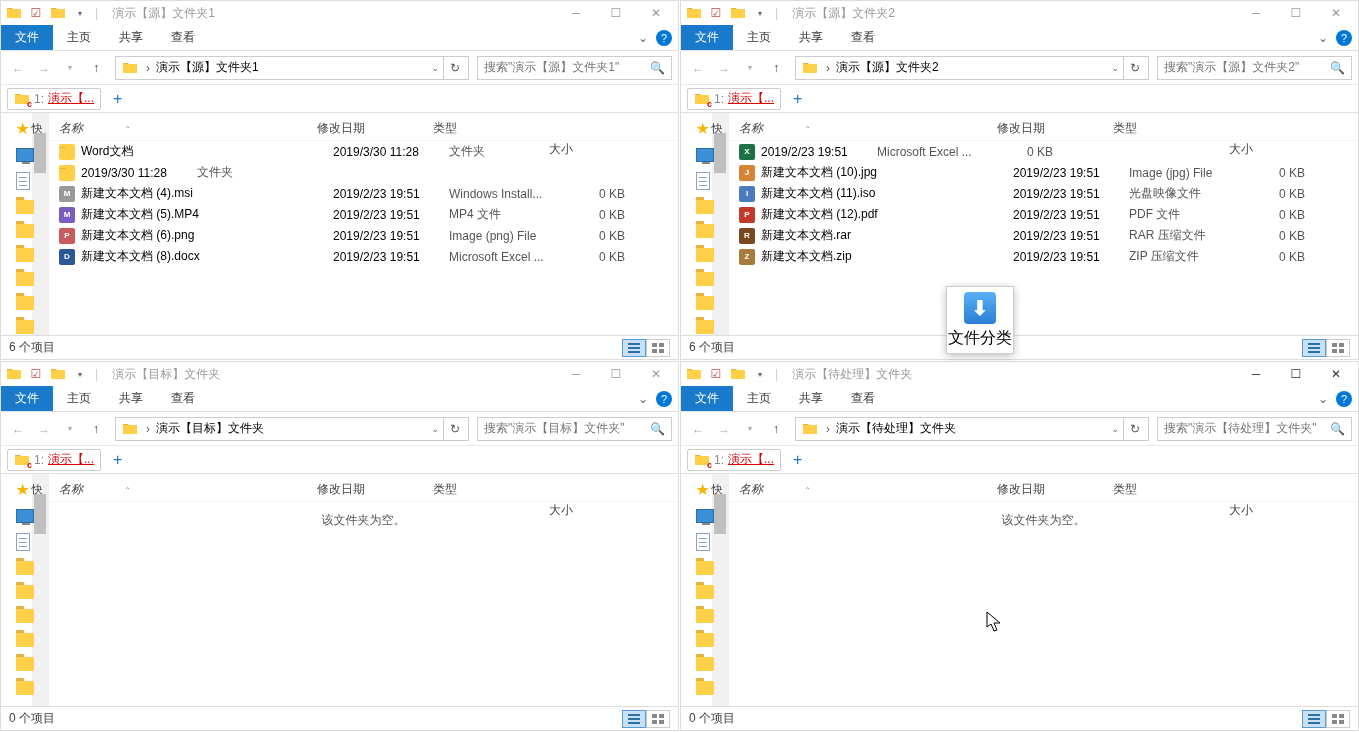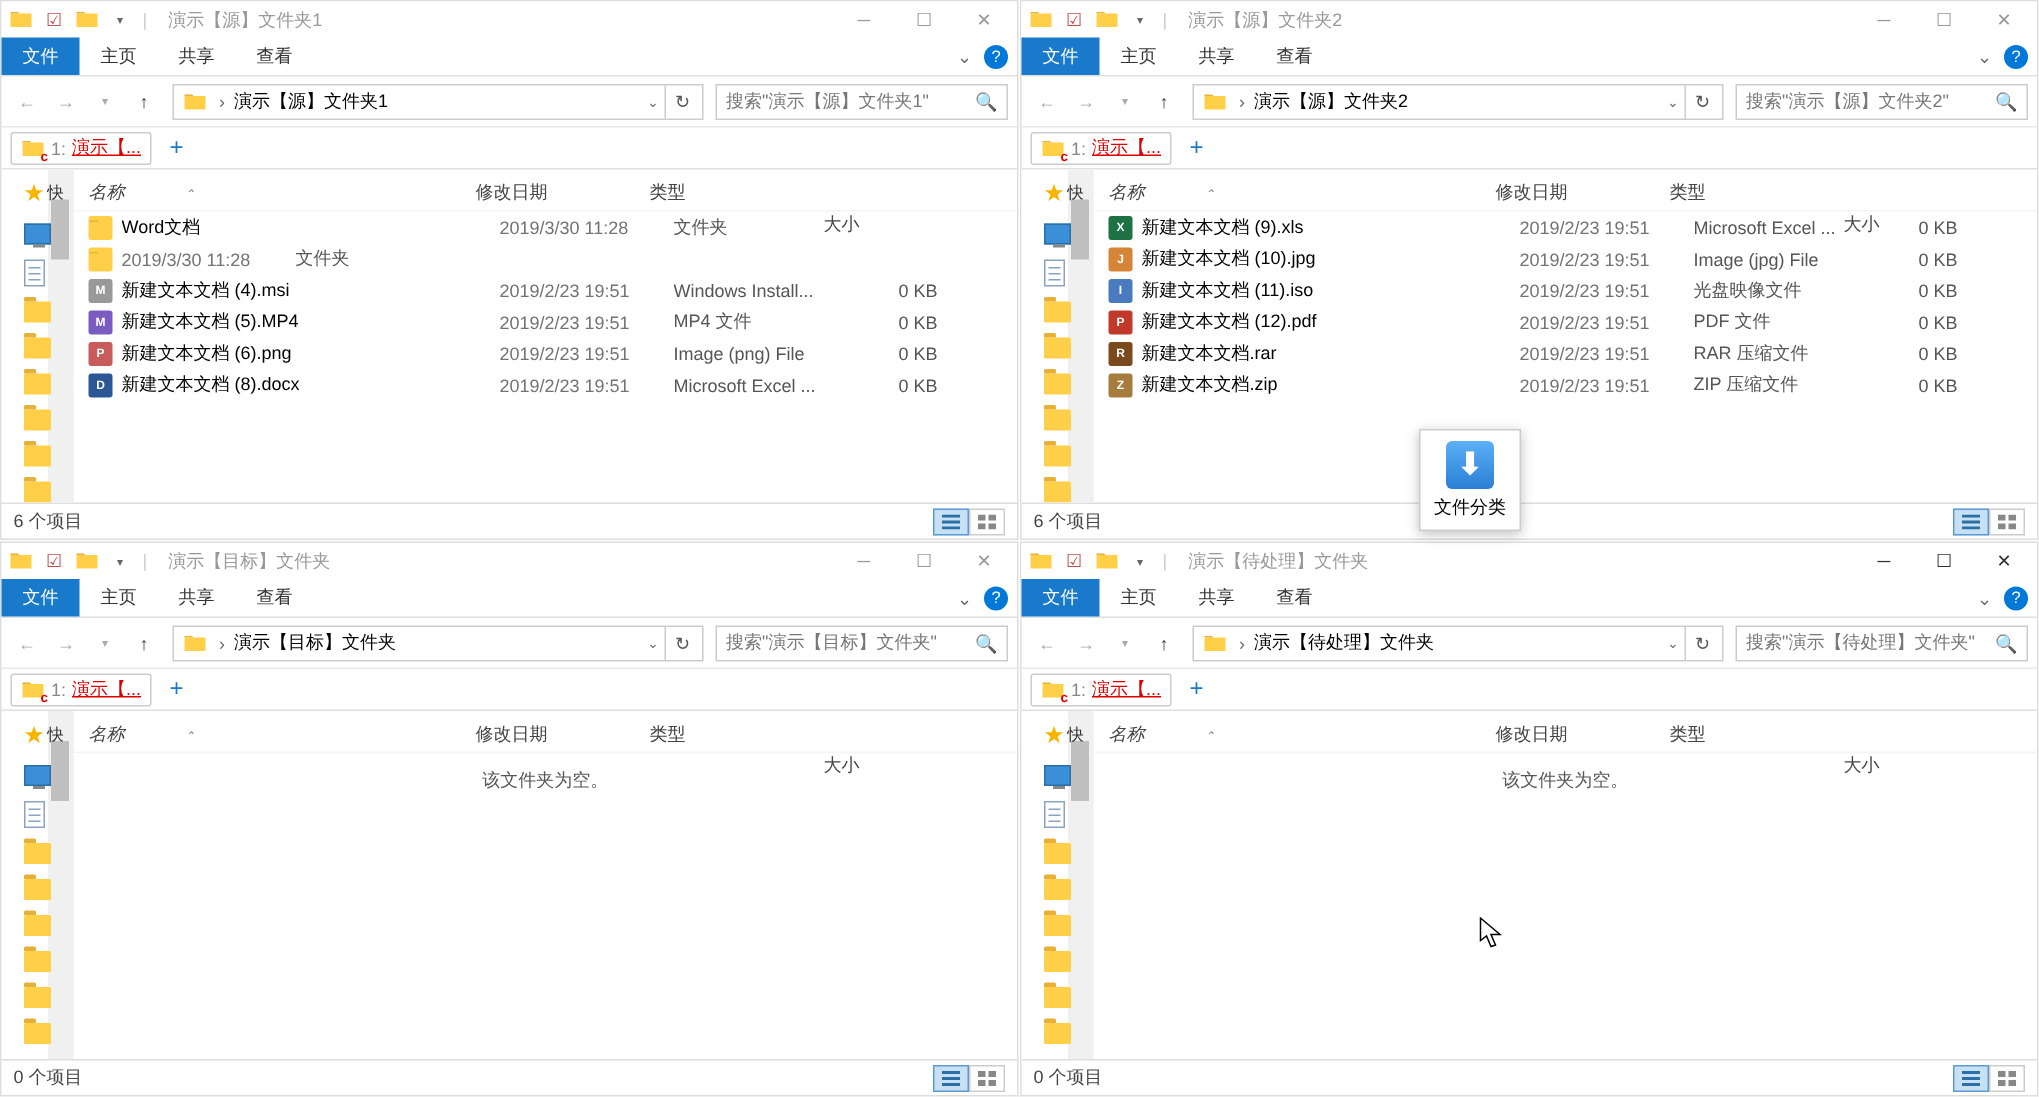--- a/index.html
+++ b/index.html
@@ -52,40 +52,40 @@
 .colheader { height: 24px; display: flex; align-items: center; padding-left: 10px; color: #444; margin-top:4px; border-bottom:1px solid #f4f4f4;}
 .colheader .c-name { flex: 0 0 258px; font-style: italic; }
 .colheader .c-date { flex: 0 0 116px; }
 .colheader .c-type { flex: 0 0 116px; }
 .colheader .c-size { flex: 0 0 60px; margin-top: 41px; }
 .sort-caret { font-size:8px; color:#888; margin-left:40px;}
 
 .filerow { height: 21px; display: flex; align-items: center; padding-left: 10px; }
 .filerow .ico { width: 16px; height: 16px; margin-right: 6px; display:flex; align-items:center; justify-content:center;}
 .filerow .c-name { flex: 0 0 252px; overflow:hidden; white-space:nowrap;}
-.filerow .c-date { flex: 0 0 116px; color:#737373;}
+.filerow .c-date { flex: 0 0 116px; color:#000000;}
 .filerow .c-type { flex: 0 0 116px; color:#555; overflow:hidden; white-space:nowrap; text-overflow:ellipsis;}
 .filerow .c-size { flex: 0 0 60px; text-align:right; color:#555;}
 
 .empty { flex:1; display:flex; justify-content:center; padding-top:10px; color:#555;}
 
 .statusbar { height: 24px; border-top: 1px solid #ddd; display: flex; align-items: center; padding: 0 8px; color: #444; }
 .statusbar .viewbtns { margin-left: auto; display: flex; gap: 0; }
 .viewbtn { width: 24px; height: 18px; border: 1px solid #ccc; display:flex; align-items:center; justify-content:center;}
 .viewbtn.active{ background:#c7e0f4; border-color:#5b9bd5;}
 
 svg { display: block; }
 .folder-svg { width:16px; height:16px;}
 .icon-folder { fill:#ffcf48;}
 .icon-folder-tab{ fill:#e6b039;}
 
 .overlay { position: absolute; left: 946px; top: 286px; width: 68px; height: 68px; background: #fff; border: 1px solid #ccc; box-shadow: 0 2px 8px rgba(0,0,0,0.25); display: flex; flex-direction: column; align-items: center; justify-content: center; gap: 4px; z-index: 100; }
 .overlay .ov-icon { width: 32px; height: 32px; background: linear-gradient(#5bb0f7,#2a7fd4); border-radius: 4px; display:flex; align-items:center; justify-content:center;}
 .overlay .ov-arrow { color:#fff; font-size:20px; font-weight:bold;}
-.overlay .ov-label { font-size: 12px; }
+.overlay .ov-label { font-size: 16px; }
 
 .cursor { position:absolute; left:986px; top:611px; z-index:101; pointer-events:none;}
 .cursor svg{width:18px;height:22px;}
 
 .sideicons { display:flex; flex-direction:column; gap:10px; align-items:flex-start; padding-left:6px; width:30px; z-index:2;}
 .monitor-icon{width:18px;height:14px;background:#3a8fd6;border:1px solid #2a6fa6;position:relative;}
 .monitor-icon::after{content:"";position:absolute;bottom:-3px;left:5px;width:8px;height:2px;background:#888;}
 .doc-icon{width:14px;height:18px;border:1px solid #8aa3c2;background:#fff;display:flex;flex-direction:column;justify-content:space-around;padding:2px;}
 .doc-icon div{height:1px;background:#8aa3c2;}
 .folder-big{width:18px;height:14px;background:#ffcf48;border-radius:1px;position:relative;}
@@ -406,21 +406,20 @@
           <span class="c-name"><span>名称</span><span class="sort-caret">⌃</span></span>
           <span class="c-date">修改日期</span>
           <span class="c-type">类型</span>
           <span class="c-size">大小</span>
         </div>
 
     <div class="filerow">
       <span class="ico">
               <span class="file-ic ic-xls">X</span>
             </span>
-      <span class="c-name">新建文本文档 (9).xls</span>
       <span class="c-date">2019/2/23 19:51</span>
       <span class="c-type">Microsoft Excel ...</span>
       <span class="c-size">0 KB</span>
     </div>
     <div class="filerow">
       <span class="ico">
               <span class="file-ic ic-jpg">J</span>
             </span>
       <span class="c-name">新建文本文档 (10).jpg</span>
       <span class="c-date">2019/2/23 19:51</span>

